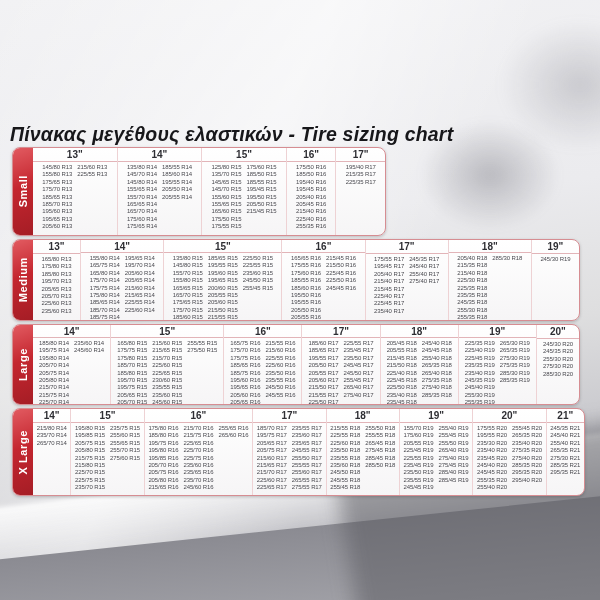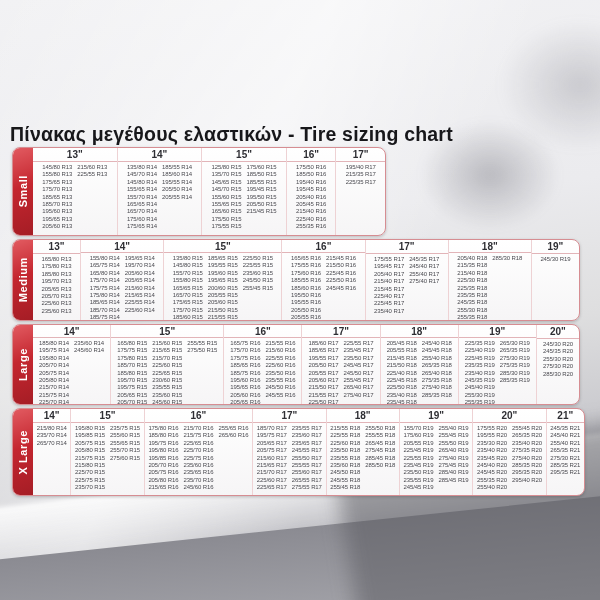--- a/index.html
+++ b/index.html
@@ -14,21 +14,21 @@
   .bg-smudge2{left:500px;top:20px;width:160px;height:130px;
     background:radial-gradient(closest-side,rgba(120,120,130,.30),rgba(120,120,130,0));filter:blur(6px);}
   .bg-streak{left:-60px;top:468px;width:760px;height:70px;transform:rotate(-7deg);
     background:linear-gradient(180deg,rgba(255,255,255,.85),rgba(200,200,206,.15));filter:blur(2px);}
   .bg-road{left:-50px;top:524px;width:780px;height:170px;transform:rotate(-6deg);
     background:linear-gradient(180deg,#8b8b92 0%,#a3a3a9 55%,#b3b3b8 100%);}
   .bg-corner{right:-70px;bottom:-70px;width:320px;height:230px;transform:rotate(-9deg);
     background:rgba(85,85,92,.5);filter:blur(10px);}
 
   .title{position:absolute;z-index:2;left:10px;top:110px;font-size:19.5px;font-weight:bold;
-    color:#17171a;letter-spacing:.2px;white-space:nowrap;}
+    color:#17171a;letter-spacing:.2px;white-space:nowrap;font-style:italic;}
 
   .sections{position:absolute;z-index:2;left:12px;top:147px;display:flex;
     flex-direction:column;gap:3px;align-items:flex-start;}
   .section{display:flex;box-sizing:border-box;border:1px solid #d68d92;border-radius:8px;
     overflow:hidden;background:linear-gradient(180deg,#ffffff 0%,#f6f5f6 100%);
     box-shadow:0 1px 3px rgba(40,40,45,.25);}
   .s0{width:374px;height:89px;}
   .s1{width:568px;height:82px;}
   .s2{width:568px;height:81px;}
   .s3{width:573px;height:88px;}

